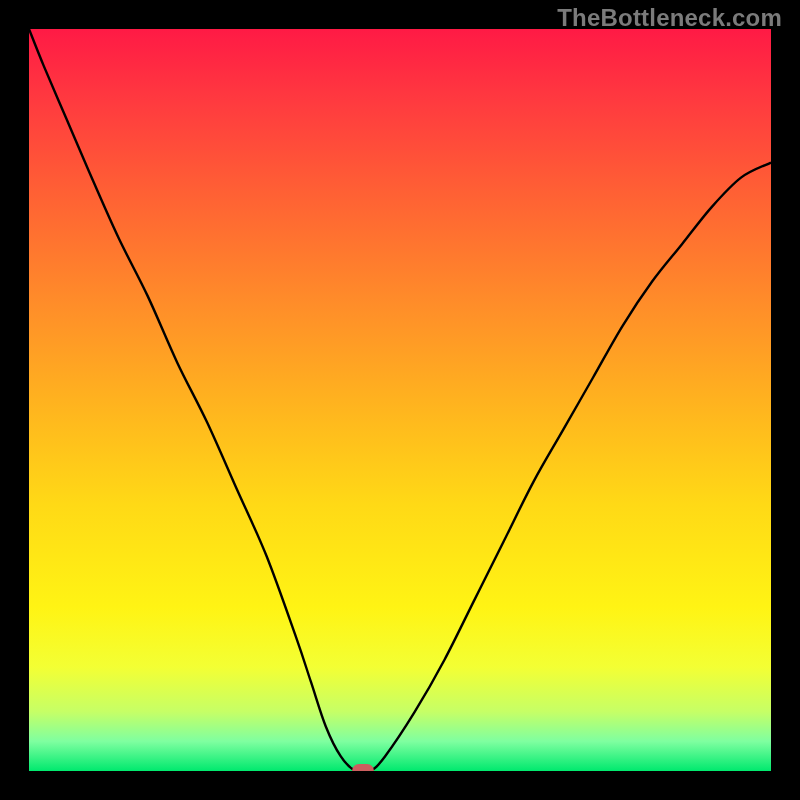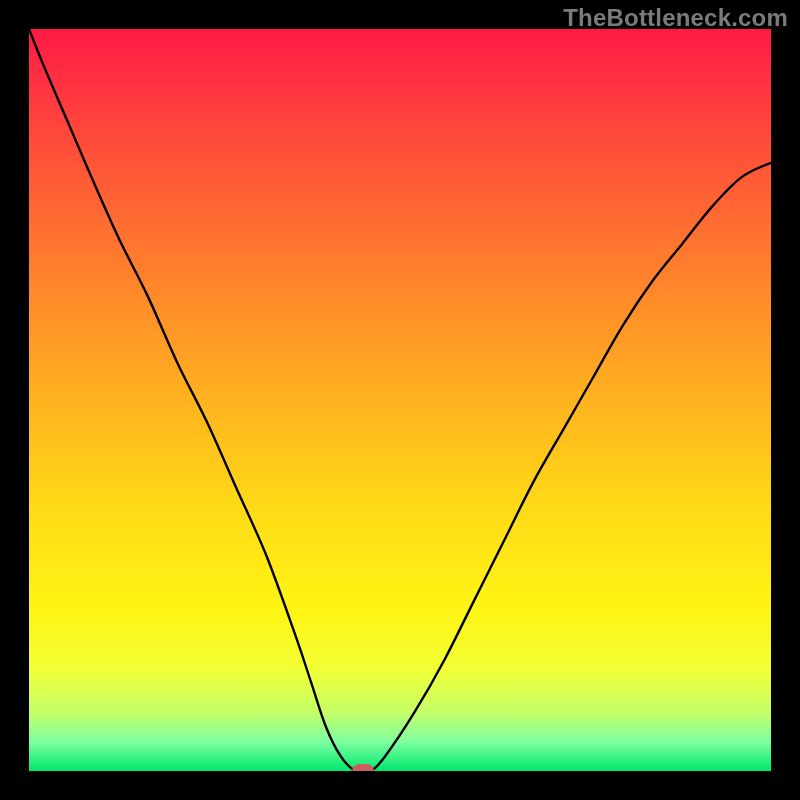--- a/index.html
+++ b/index.html
@@ -12,21 +12,21 @@
   }
   .frame {
     position: relative;
     width: 800px;
     height: 800px;
     background: #000;
   }
   .watermark {
     position: absolute;
     top: 4px;
-    right: 12px;
+    right: 18px;
     font-family: Arial, Helvetica, sans-serif;
     font-size: 24px;
     font-weight: 600;
     color: #7b7b7b;
     letter-spacing: 0.2px;
     z-index: 10;
   }
   .plot-area {
     position: absolute;
     left: 29px;

